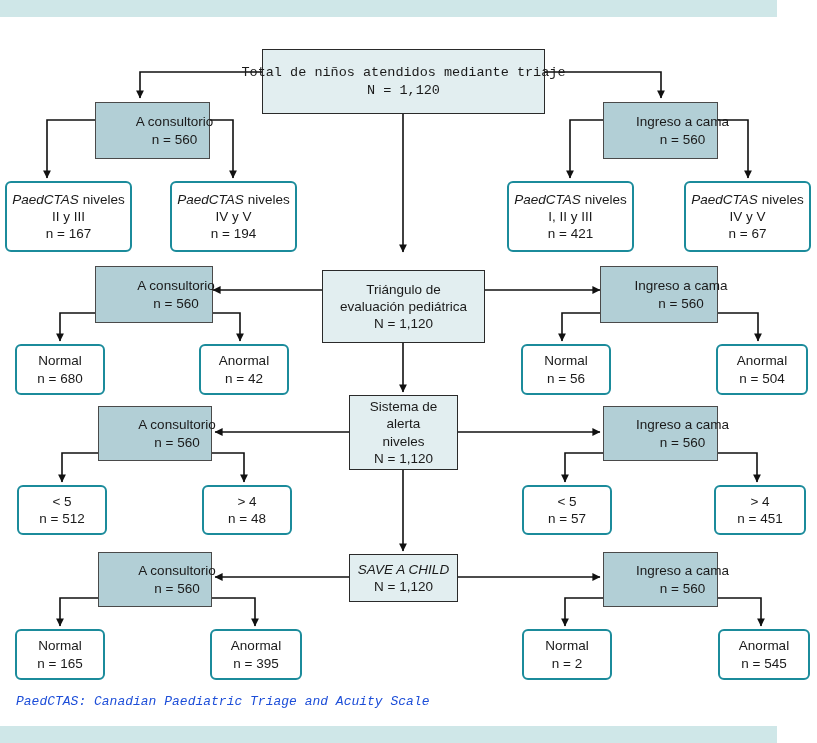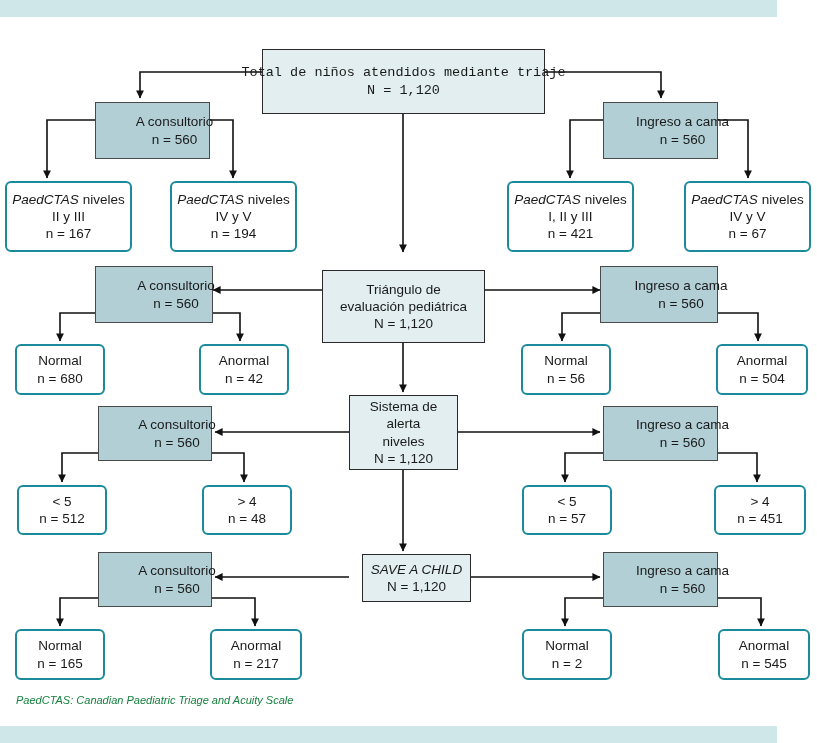--- a/index.html
+++ b/index.html
@@ -46,24 +46,25 @@
     background:#ffffff;
     border:2px solid #1b8b9b;
     border-radius:6px;
   }
 
   .ital{font-style:italic;}
 
   .footnote{
     position:absolute;
     left:16px;top:694px;
-    font-size:11px;
+    font-size:13px;
     font-style:italic;
-    color:#15803d;
+    color:#1d4ed8;
     white-space:nowrap;
+    font-family:Liberation Mono, monospace;
   }
 </style>
 </head>
 <body>
 
 <div id="stage">
 
   <div class="band band-top"></div>
   <div class="band band-bottom"></div>
 
@@ -210,40 +211,40 @@
   </div>
   <div class="node n-leaf" style="left:522px;top:485px;width:90px;height:50px;">
     <span class="ln">&lt; 5</span>
     <span class="ln">n = 57</span>
   </div>
   <div class="node n-leaf" style="left:714px;top:485px;width:92px;height:50px;">
     <span class="ln">&gt; 4</span>
     <span class="ln">n = 451</span>
   </div>
 
-  <div class="node n-central" style="left:349px;top:554px;width:109px;height:48px;margin-left:13px;">
+  <div class="node n-central" style="left:349px;top:554px;width:109px;height:48px;">
     <span class="ln ital">SAVE A CHILD</span>
     <span class="ln">N = 1,120</span>
   </div>
   <div class="node n-group" style="left:98px;top:552px;width:114px;height:55px;">
     <span class="ln">A consultorio</span>
     <span class="ln">n = 560</span>
   </div>
   <div class="node n-group" style="left:603px;top:552px;width:115px;height:55px;">
     <span class="ln">Ingreso a cama</span>
     <span class="ln">n = 560</span>
   </div>
 
   <div class="node n-leaf" style="left:15px;top:629px;width:90px;height:51px;">
     <span class="ln">Normal</span>
     <span class="ln">n = 165</span>
   </div>
   <div class="node n-leaf" style="left:210px;top:629px;width:92px;height:51px;">
     <span class="ln">Anormal</span>
-    <span class="ln">n = 217</span>
+    <span class="ln">n = 395</span>
   </div>
   <div class="node n-leaf" style="left:522px;top:629px;width:90px;height:51px;">
     <span class="ln">Normal</span>
     <span class="ln">n = 2</span>
   </div>
   <div class="node n-leaf" style="left:718px;top:629px;width:92px;height:51px;">
     <span class="ln">Anormal</span>
     <span class="ln">n = 545</span>
   </div>
 

